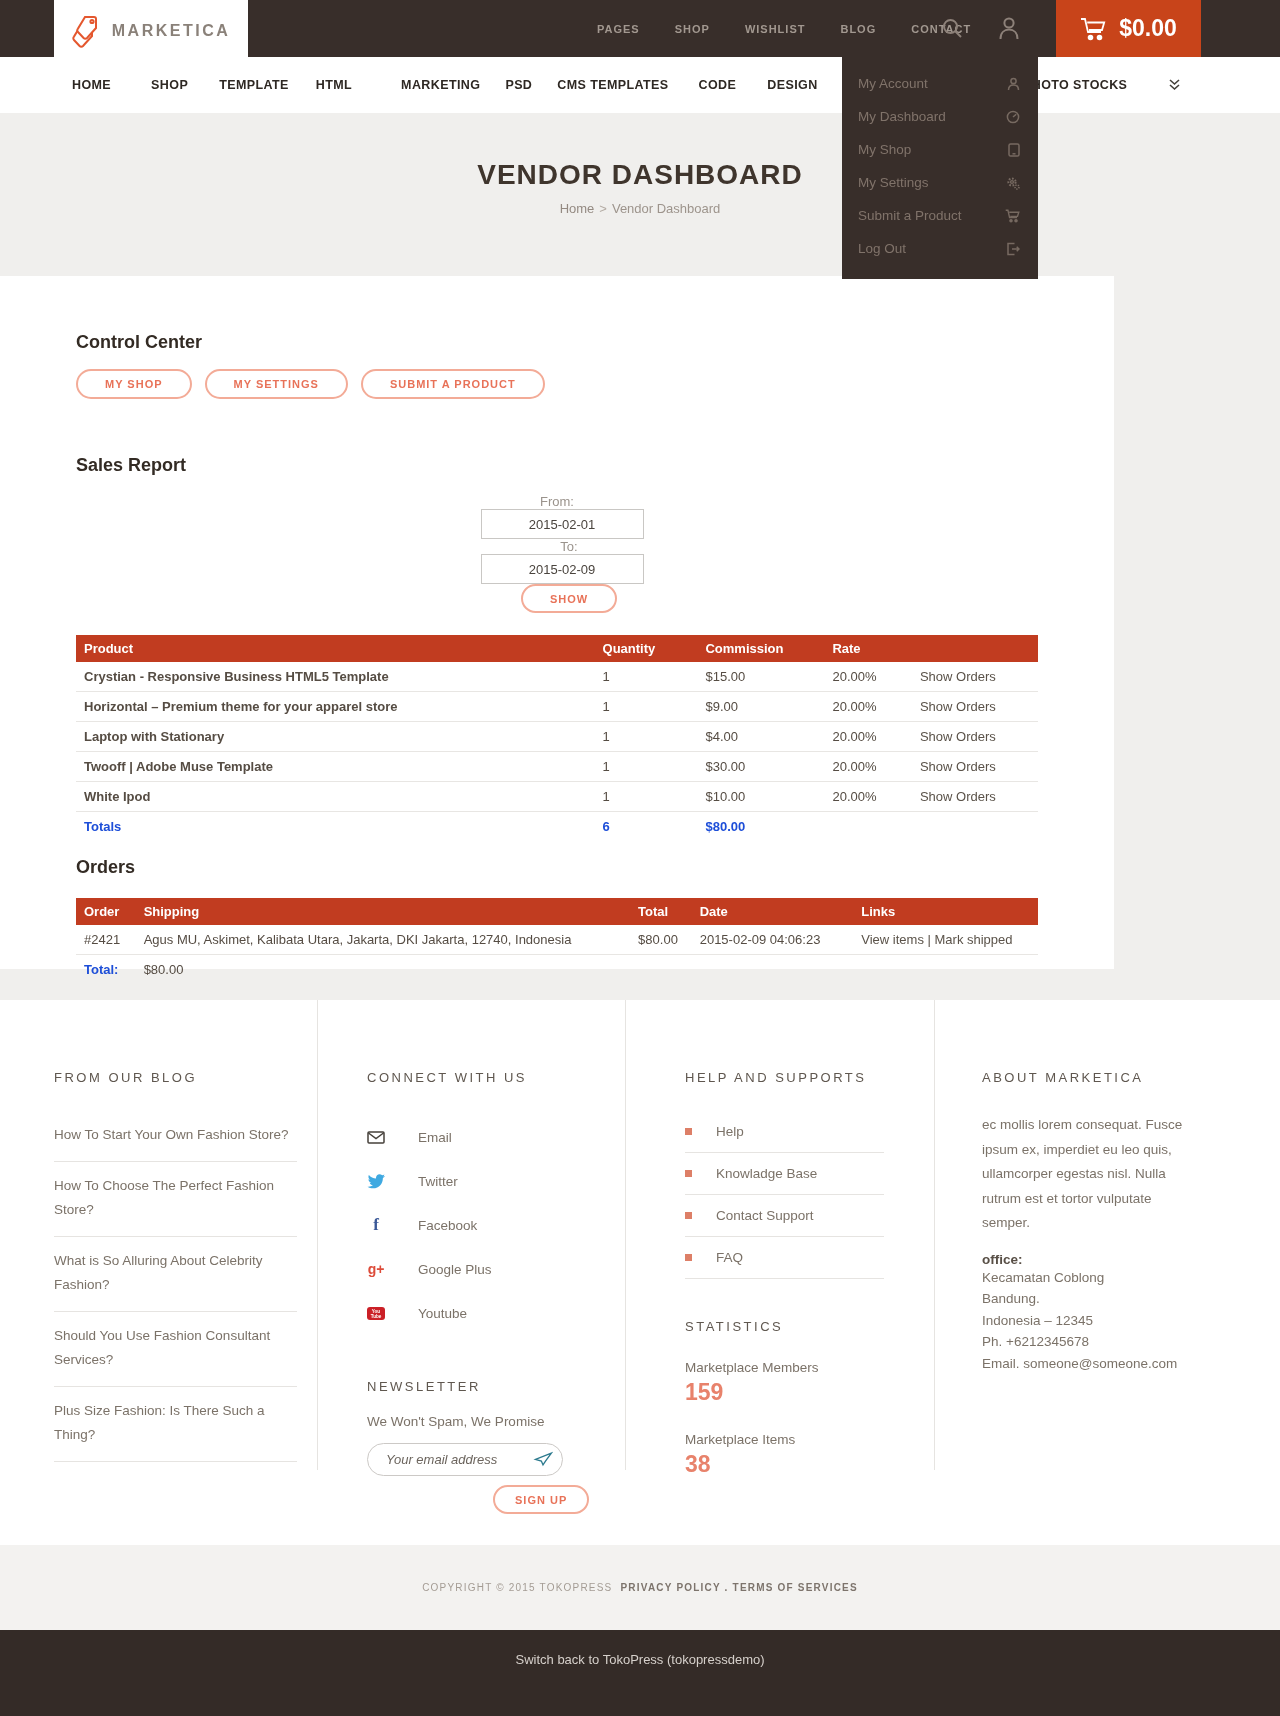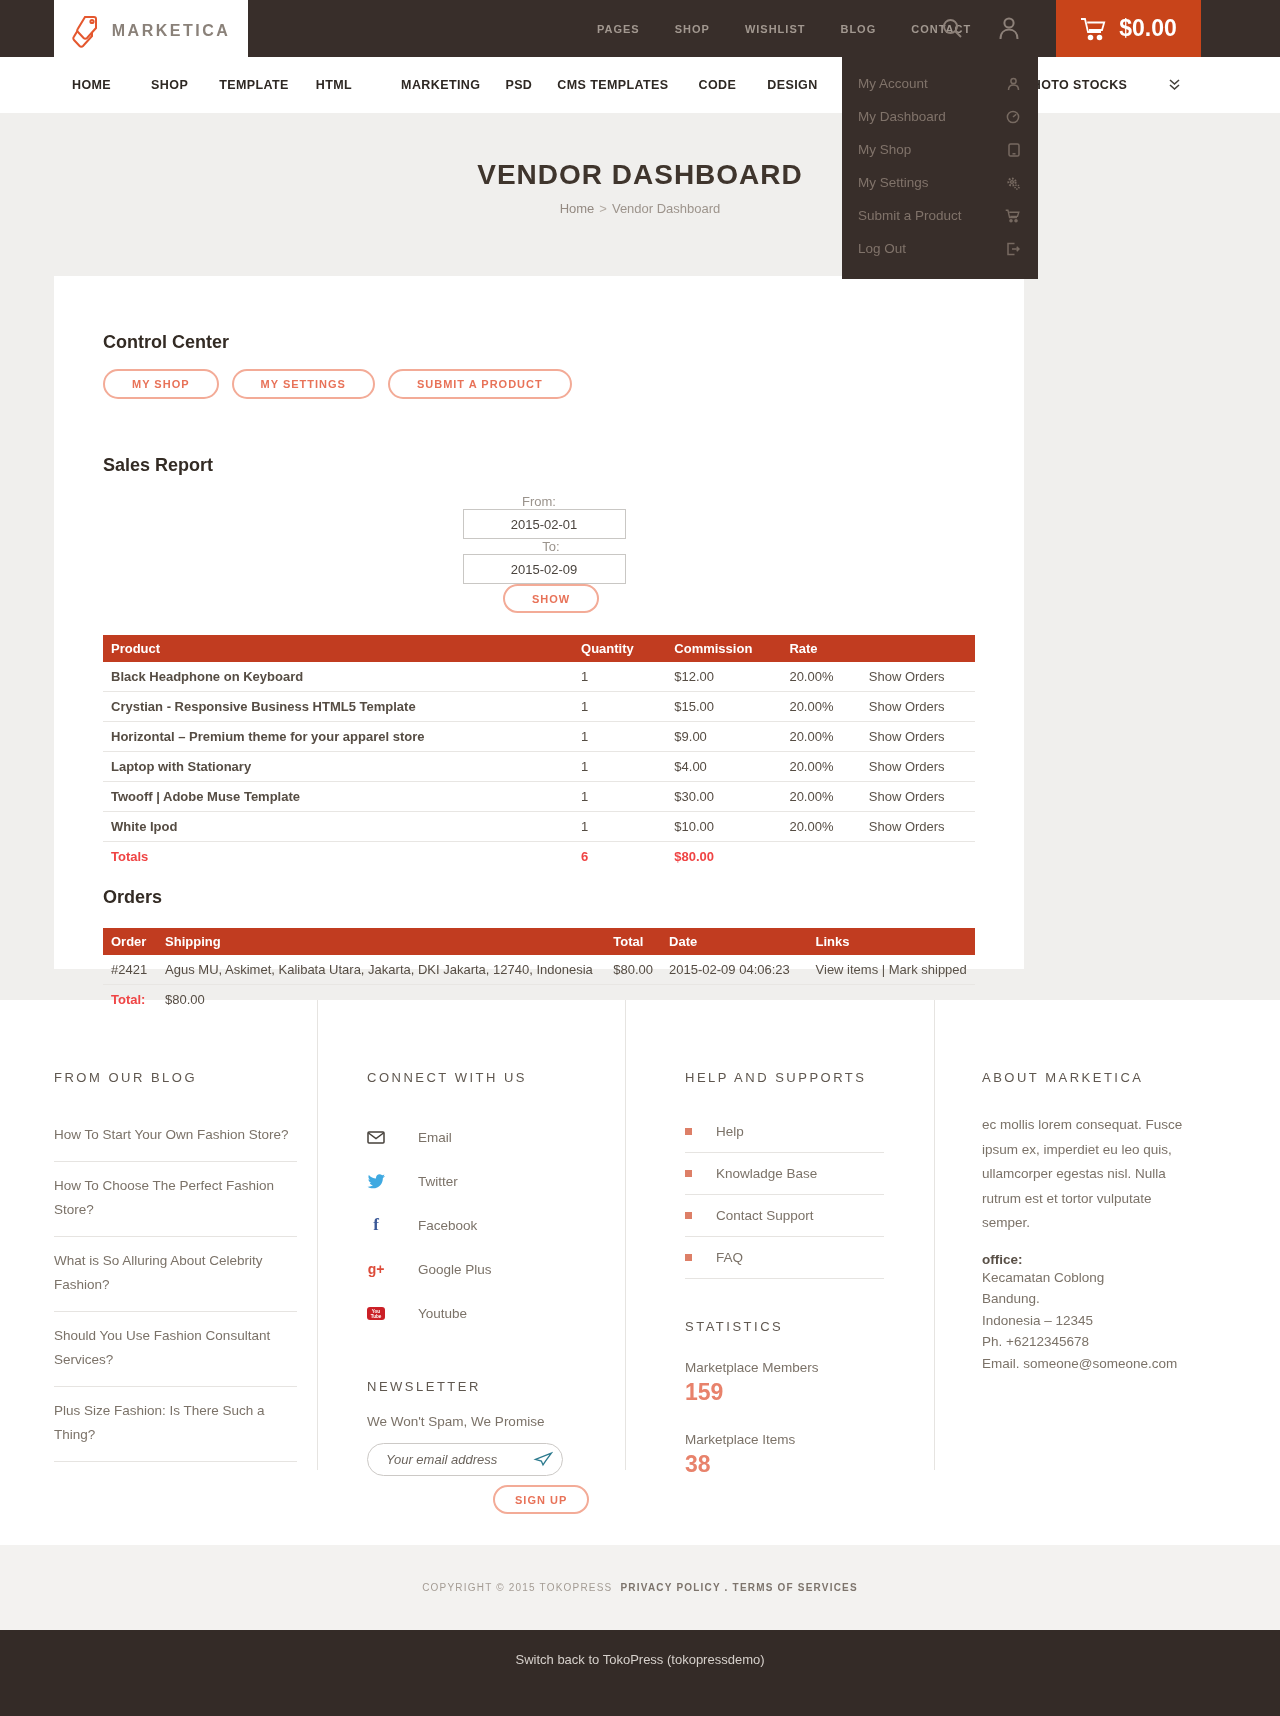--- a/index.html
+++ b/index.html
@@ -40,42 +40,42 @@
 
   
   .page-bg { background:#f0efed; padding-bottom:31px; }
   .hero { height:163px; text-align:center; padding-top:46px; }
   .hero h1 { font-size:28px; font-weight:bold; letter-spacing:1px; color:#3f352d; }
   .breadcrumb { margin-top:10px; font-size:13px; color:#9d948c; }
   .breadcrumb a { color:#948a82; text-decoration:none; }
   .breadcrumb .sep { margin:0 5px; color:#b3aba3; }
 
   
-  .card { width:970px; margin-left:54px; height:693px; background:#ffffff; padding:56px 49px 0; }
+  .card { width:1114px; height:693px; background:#ffffff; padding:56px 76px 0; }
   .card h2 { font-size:18px; font-weight:bold; color:#332b24; }
   .pill-btn { display:inline-flex; align-items:center; justify-content:center; height:30px; padding:0 27px;
               border:2px solid #f3ab97; border-radius:999px; color:#e87258; font-size:11px; font-weight:bold;
               letter-spacing:1px; background:#fff; cursor:pointer; white-space:nowrap; }
   .cc-buttons { margin-top:16px; display:flex; gap:13px; }
   .sales-h { margin-top:56px; }
   .date-row { margin-top:18px; display:flex; align-items:center;flex-direction:column; }
   .date-row label { font-size:13px; color:#9a938c; }
   .date-row input[type="text"] { width:163px; height:30px; border:1px solid #c9c7c4; text-align:center;
        font-size:13px; color:#4a443e; font-family:inherit; margin-left:10px; }
   .date-row .to-lbl { margin-left:24px; }
   .date-row .show { margin-left:24px; height:29px; }
 
   table.rpt { width:100%; border-collapse:collapse; margin-top:22px; table-layout:fixed; }
   table.rpt th { background:#c13c20; color:#ffffff; font-size:13px; font-weight:bold; text-align:left;
                  padding:6px 8px; height:27px; }
   table.rpt td { font-size:13px; color:#554c43; padding:7px 8px; height:29px; border-bottom:1px solid #e8e6e3; }
   table.rpt tr:last-child td { border-bottom:none; }
   td.pname { font-weight:bold; color:#4c4135; }
   td.link a { color:#5a5249; text-decoration:none; }
-  tr.totals td { font-weight:bold; color:#ef4444; }
+  tr.totals td { font-weight:bold; color:#1d4ed8; }
   .orders-h { margin-top:16px; }
   table.orders { margin-top:20px; }
 
   
   .site-footer { background:#ffffff; height:545px; overflow:hidden; }
   .footer-inner { position:relative; width:1147px; margin-left:54px; height:100%; display:flex; padding-top:70px; }
   .vdiv { position:absolute; top:0; width:1px; height:470px; background:#e6e4e1; }
   .vdiv.d1 { left:263px; } .vdiv.d2 { left:571px; } .vdiv.d3 { left:880px; }
   .fcol h4 { font-size:13px; font-weight:normal; letter-spacing:2.5px; color:#5f574f; }
   .fcol { font-size:13.5px; color:#7b7268; }
@@ -283,27 +283,20 @@
         </colgroup>
       <tbody>
           <tr>
         <th>Product</th>
         <th>Quantity</th>
         <th>Commission</th>
         <th>Rate</th>
         <th></th>
       </tr>
       <tr>
-        <td class="pname">Black Headphone on Keyboard</td>
-        <td>1</td>
-        <td>$12.00</td>
-        <td>20.00%</td>
-        <td class="link"><a href="#">Show Orders</a></td>
-      </tr>
-      <tr>
         <td class="pname">Crystian - Responsive Business HTML5 Template</td>
         <td>1</td>
         <td>$15.00</td>
         <td>20.00%</td>
         <td class="link"><a href="#">Show Orders</a></td>
       </tr>
       <tr>
         <td class="pname">Horizontal – Premium theme for your apparel store</td>
         <td>1</td>
         <td>$9.00</td>

